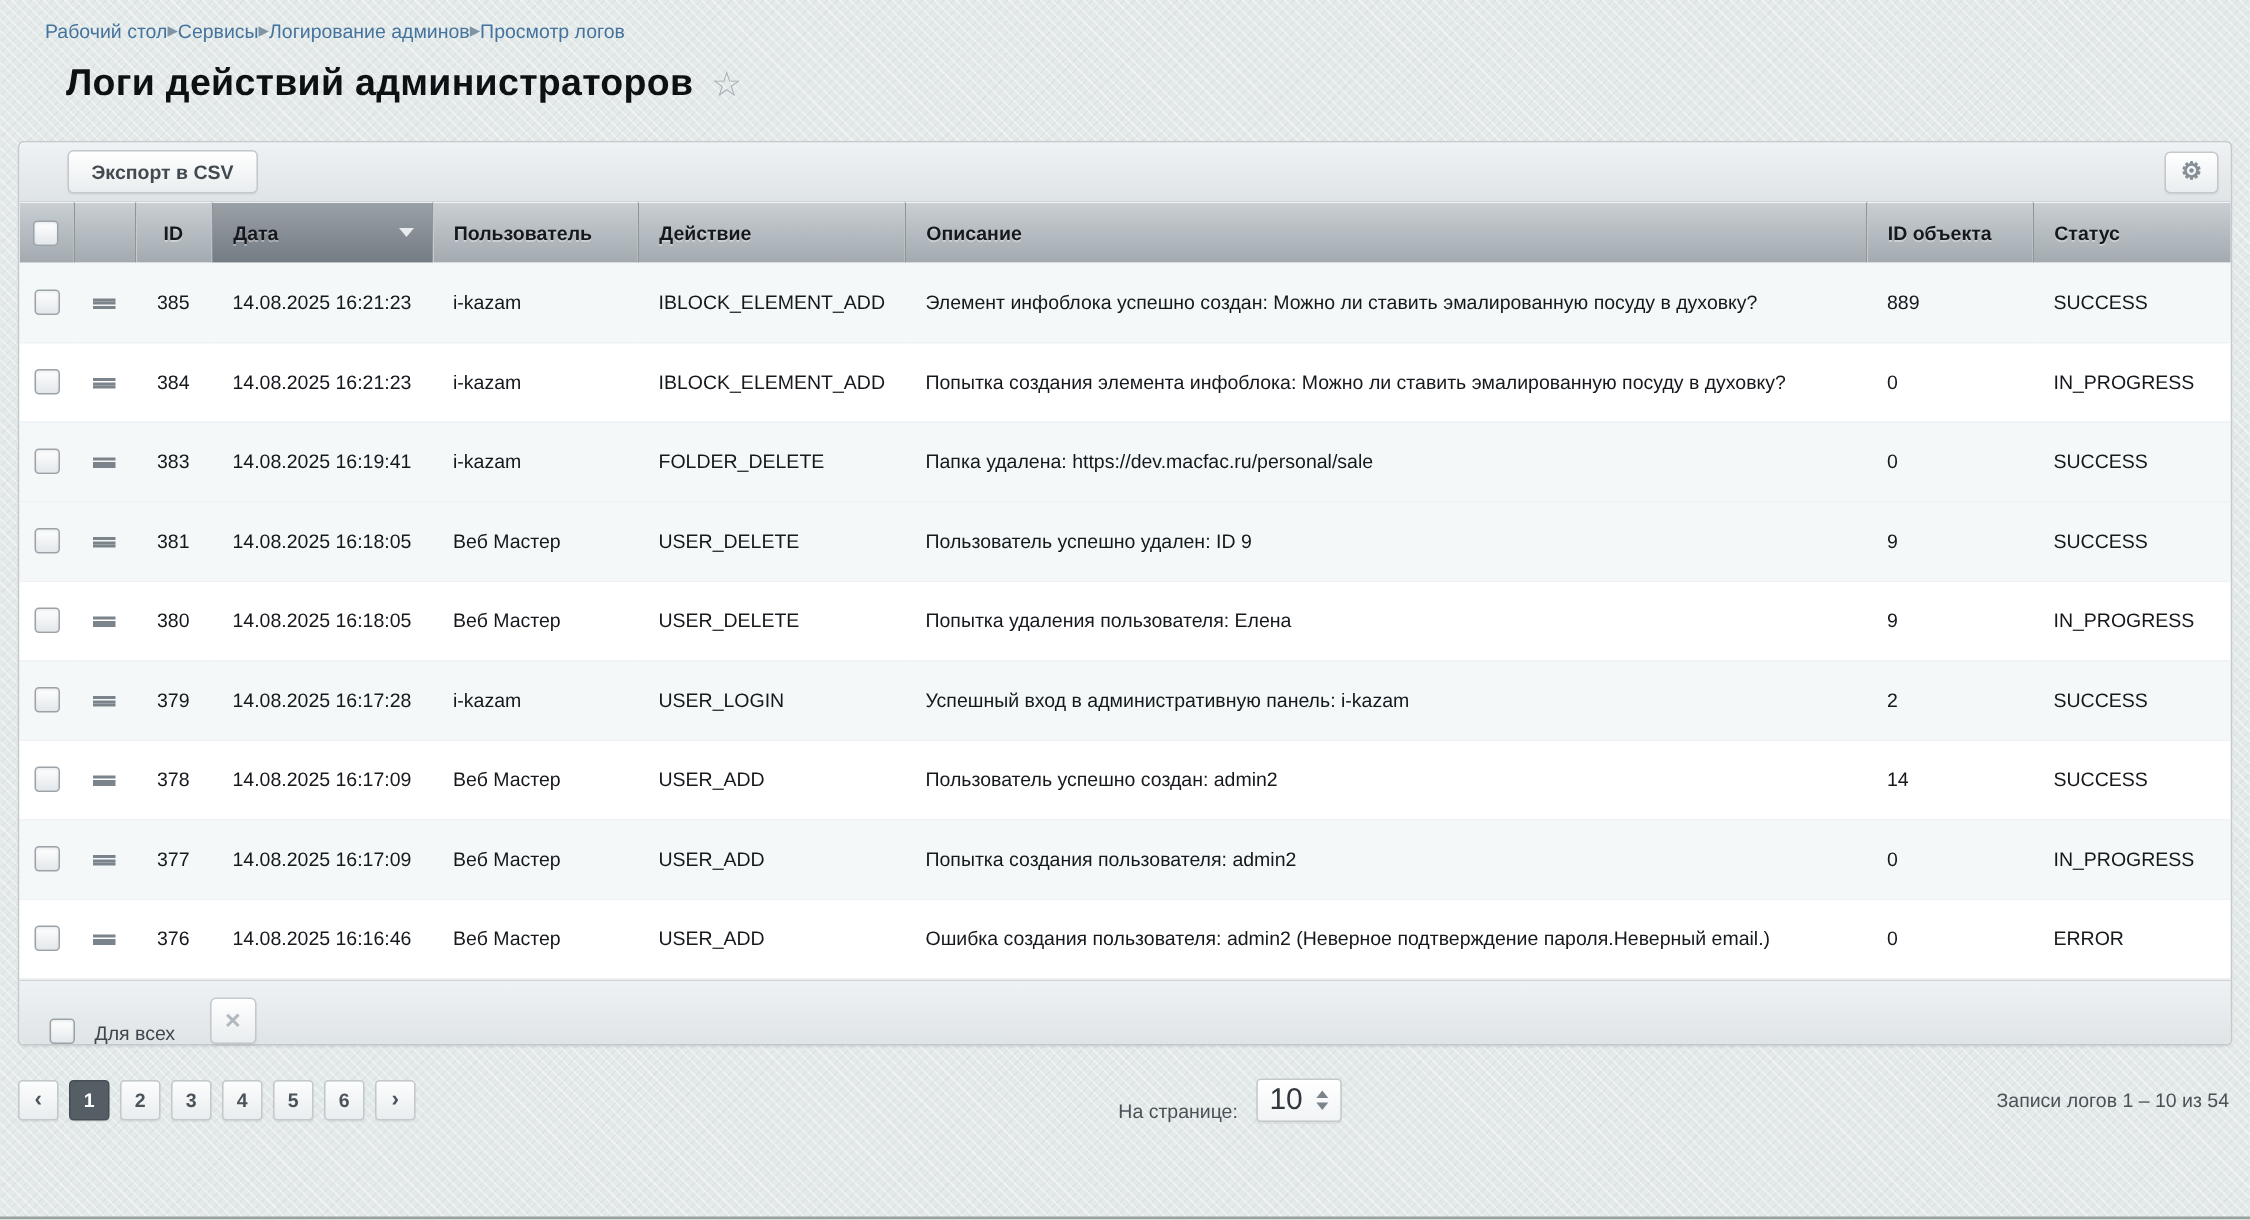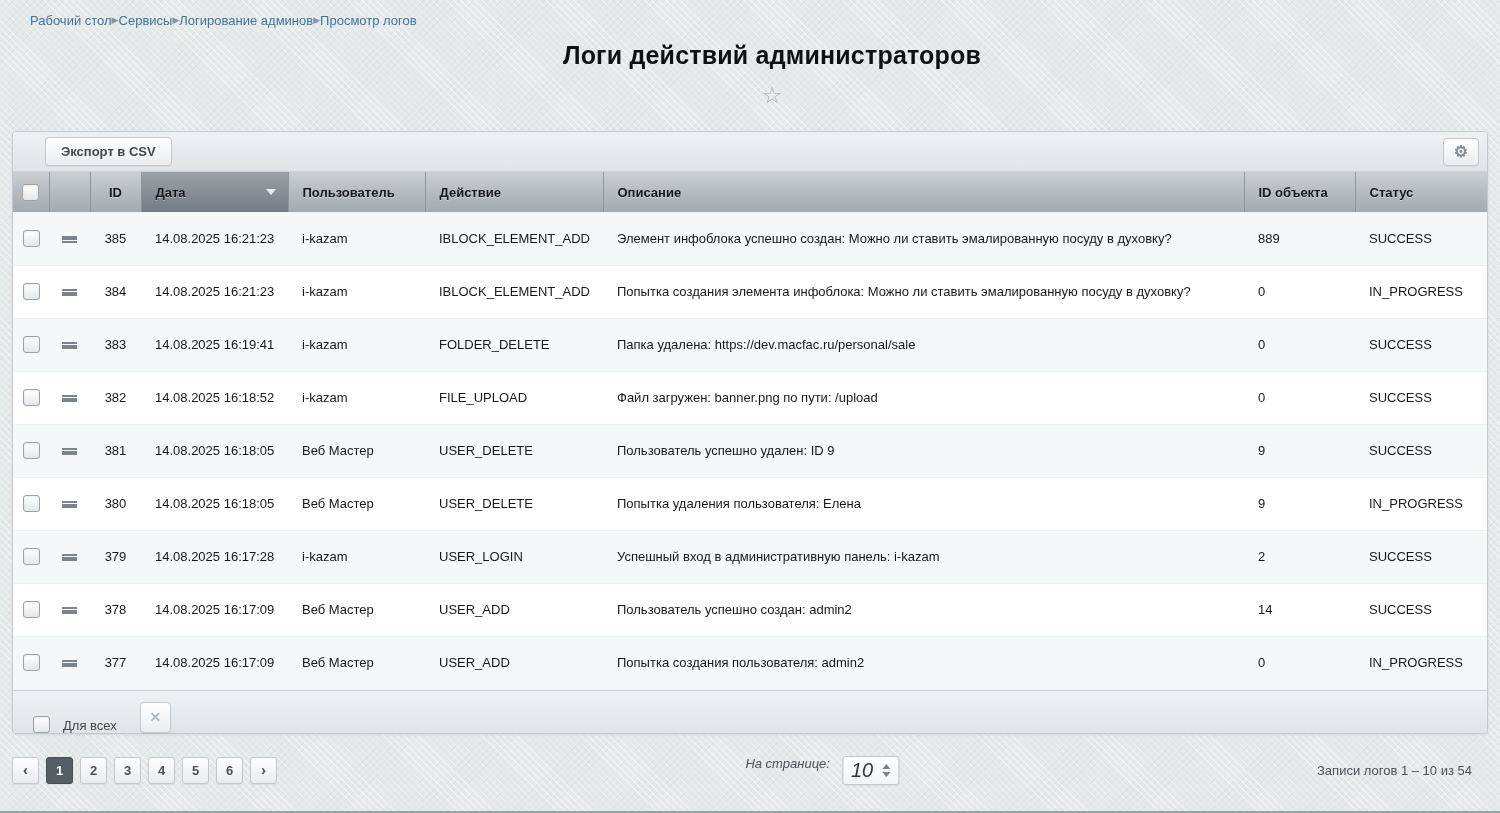--- a/index.html
+++ b/index.html
@@ -13,21 +13,21 @@
     position: relative;
     color: #15181c;
   }
 
   
   .breadcrumb { padding: 13px 0 0 30px; font-size: 13px; display: flex; align-items: center; }
   .bc-link { color: #44739e; text-decoration: none; }
   .bc-sep { color: #7f95a5; font-size: 9px; line-height: 1; }
 
   
-  .title-row { padding: 13px 0 0 44px; display: flex; align-items: center; gap: 12px; flex-direction: column; }
+  .title-row { padding: 13px 0 0 44px; display: flex; align-items: center; gap: 12px; }
   .page-title { font-size: 25px; font-weight: bold; color: #0e1114; letter-spacing: 0.2px; }
   .star-icon { font-size: 23px; color: #a3adb4; cursor: pointer; line-height: 1; margin-top: 2px; }
 
   
   .grid-wrap {
     margin: 24px 12px 0 12px;
     border: 1px solid #c3c9cd;
     border-radius: 4px;
     background: #ffffff;
     box-shadow: 0 1px 2px rgba(0,0,0,0.08);
@@ -114,36 +114,36 @@
     width: 27px; height: 27px;
     border: 1px solid #c2c8cc; border-radius: 3px;
     background: linear-gradient(#fcfdfd, #e9edef);
     box-shadow: 0 1px 1px rgba(0,0,0,0.06);
     color: #4b535a; font-weight: bold; font-size: 13px;
     cursor: pointer; font-family: inherit;
   }
   .pg-btn.pg-active { background: #565e65; color: #ffffff; border-color: #474f56; }
   .pg-chev { font-size: 15px; line-height: 1; padding-bottom: 2px; }
 
-  .page-size-group { position: absolute; left: 50%; transform: translateX(-3%); display: flex; align-items: flex-start; gap: 12px; font-style: italic; }
+  .page-size-group { position: absolute; left: 50%; transform: translateX(-3%); display: flex; align-items: flex-end; gap: 12px; }
   .page-size-label { font-size: 13px; color: #4a5157; }
   .page-size-select {
     height: 29px; min-width: 44px;
     background: linear-gradient(#ffffff, #f1f4f5);
     border: 1px solid #c2c8cc; border-radius: 3px;
     box-shadow: 0 1px 1px rgba(0,0,0,0.05);
     display: flex; align-items: center; gap: 9px; padding: 0 8px;
     cursor: pointer;
   }
   .page-size-value { font-size: 20px; color: #30363b; }
   .spinner { display: flex; flex-direction: column; align-items: center; }
   .spin-up { width: 0; height: 0; border-left: 4px solid transparent; border-right: 4px solid transparent; border-bottom: 5px solid #7c848b; }
   .spin-down { width: 0; height: 0; border-left: 4px solid transparent; border-right: 4px solid transparent; border-top: 5px solid #7c848b; margin-top: 3px; }
 
-  .records-info { position: absolute; right: 16px; font-size: 13px; color: #4a5157; }
+  .records-info { position: absolute; right: 2px; font-size: 13px; color: #4a5157; }
 
   .bottom-edge { position: absolute; left: 0; bottom: 0; width: 100%; height: 2px; background: #97a29e; }
 </style>
 </head>
 <body>
 
 <div class="breadcrumb">
     <a class="bc-link" href="#">Рабочий стол</a>
     <span class="bc-sep">▶</span>
     <a class="bc-link" href="#">Сервисы</a>
@@ -239,35 +239,20 @@
       </td>
       <td class="c-center">383</td>
       <td>14.08.2025 16:19:41</td>
       <td>i-kazam</td>
       <td>FOLDER_DELETE</td>
       <td>Папка удалена: https://dev.macfac.ru/personal/sale</td>
       <td>0</td>
       <td>SUCCESS</td>
     </tr>
 
-    <tr>
-      <td class="c-center">
-        <input type="checkbox" style="">
-      </td>
-      <td class="c-center">
-        <span class="menu-icon"></span>
-      </td>
-      <td class="c-center">382</td>
-      <td>14.08.2025 16:18:52</td>
-      <td>i-kazam</td>
-      <td>FILE_UPLOAD</td>
-      <td>Файл загружен: banner.png по пути: /upload</td>
-      <td>0</td>
-      <td>SUCCESS</td>
-    </tr>
 
     <tr class="tinted">
       <td class="c-center">
         <input type="checkbox" style="">
       </td>
       <td class="c-center">
         <span class="menu-icon"></span>
       </td>
       <td class="c-center">381</td>
       <td>14.08.2025 16:18:05</td>
@@ -335,20 +320,35 @@
       </td>
       <td class="c-center">377</td>
       <td>14.08.2025 16:17:09</td>
       <td>Веб Мастер</td>
       <td>USER_ADD</td>
       <td>Попытка создания пользователя: admin2</td>
       <td>0</td>
       <td>IN_PROGRESS</td>
     </tr>
 
+    <tr>
+      <td class="c-center">
+        <input type="checkbox" style="">
+      </td>
+      <td class="c-center">
+        <span class="menu-icon"></span>
+      </td>
+      <td class="c-center">376</td>
+      <td>14.08.2025 16:16:46</td>
+      <td>Веб Мастер</td>
+      <td>USER_ADD</td>
+      <td>Ошибка создания пользователя: admin2 (Неверное подтверждение пароля.Неверный email.)</td>
+      <td>0</td>
+      <td>ERROR</td>
+    </tr>
   </tbody>
   </table>
 
   <div class="grid-footer">
     <input type="checkbox" style="">
     <span class="for-all-label">Для всех</span>
     <button type="button" class="btn clear-btn">
       <span class="x-icon">✕</span>
     </button>
   </div>

